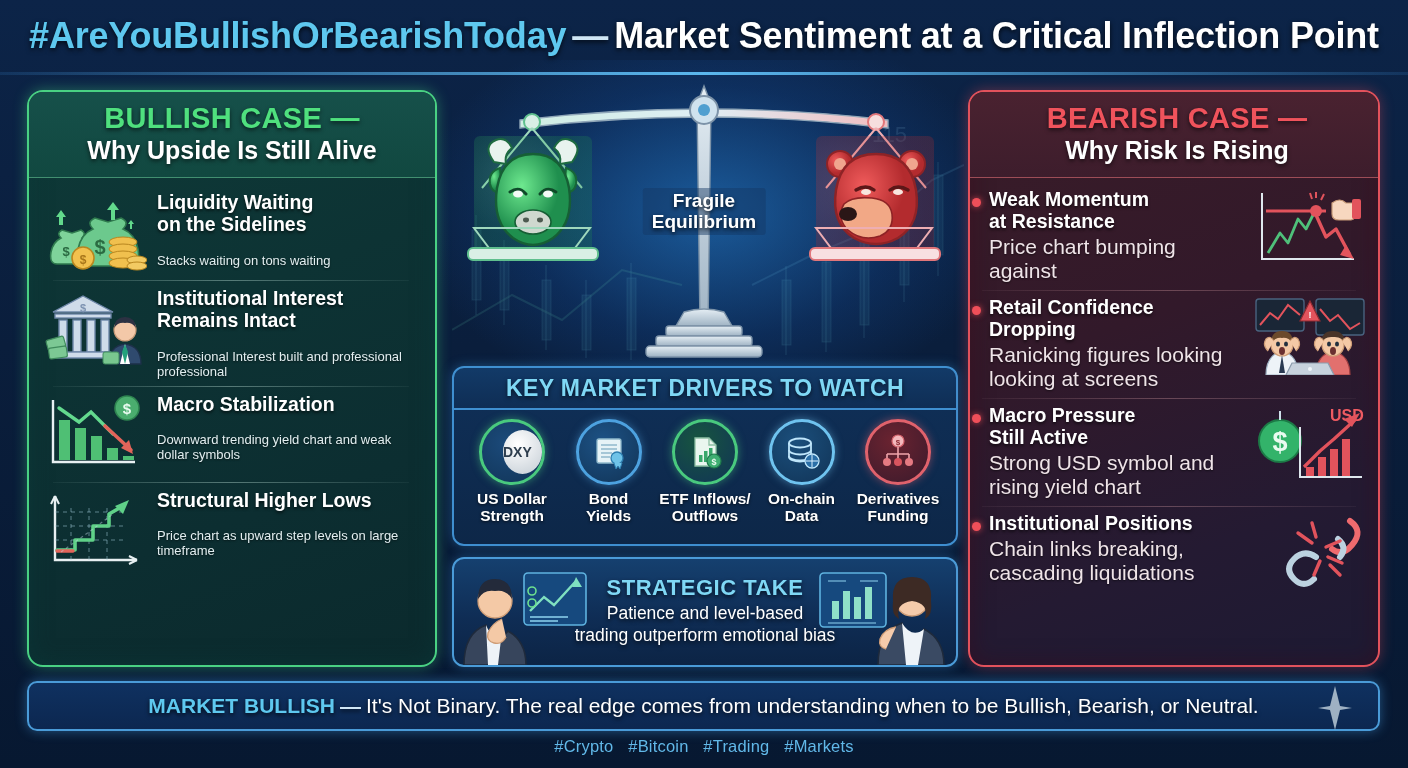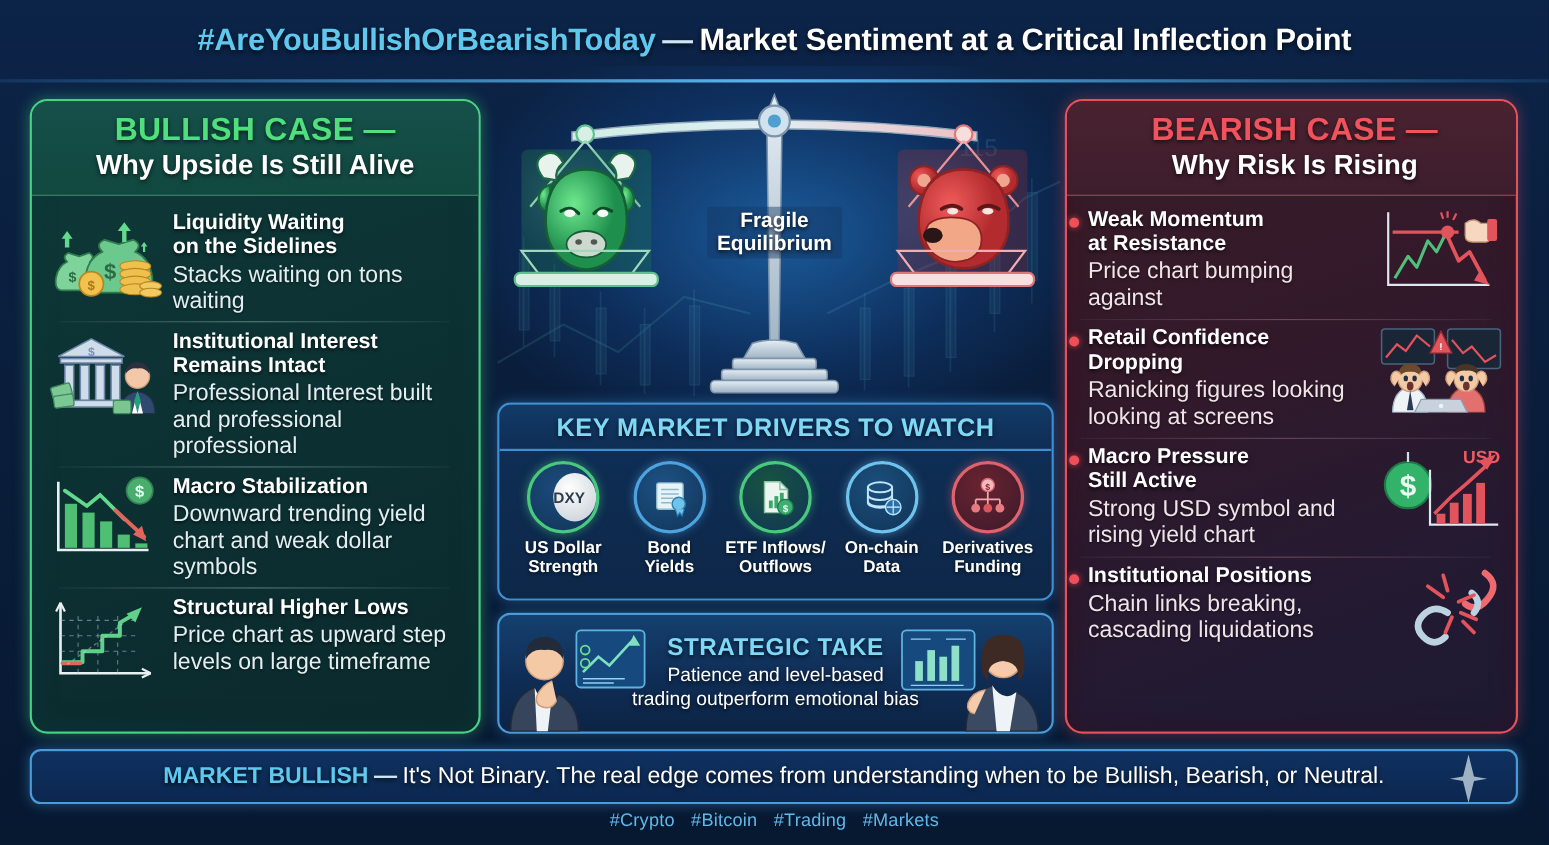--- a/index.html
+++ b/index.html
@@ -18,21 +18,21 @@
     background-color:#0a2040;
   }
   .bgfill{position:absolute;inset:0;background:linear-gradient(180deg,#0c2448 0%,#0a1e3c 45%,#071831 100%);}
   .bgglow{position:absolute;left:430px;top:60px;width:560px;height:340px;
     background:radial-gradient(ellipse at 50% 45%, rgba(40,140,230,.55) 0%, rgba(20,80,160,.28) 48%, rgba(8,28,60,0) 75%);}
   
   .candles{position:absolute;left:452px;top:80px;width:512px;height:290px;opacity:.35;}
 
   
   .header{position:absolute;left:0;top:0;width:1408px;height:72px;display:flex;align-items:center;justify-content:center;}
-  .header h1{font-size:28px;font-weight:700;letter-spacing:-.2px;white-space:nowrap;
+  .header h1{font-size:36px;font-weight:700;letter-spacing:-.2px;white-space:nowrap;
     text-shadow:0 2px 5px rgba(0,0,0,.75);}
   .hash{color:#5ec8ef;}
   .dash{color:#cfe6f5;margin:0 6px;}
   .htitle{color:#ffffff;}
   .hrule{position:absolute;left:0;top:72px;width:1408px;height:3px;
     background:linear-gradient(90deg,rgba(60,150,230,.15),rgba(95,190,245,.95),rgba(60,150,230,.15));}
 
   
   .panel{position:absolute;border-radius:16px;overflow:hidden;}
   .panel-head{text-align:center;padding:10px 8px 8px;}
@@ -45,21 +45,21 @@
     border:2px solid #49d183; box-shadow:0 0 14px rgba(64,200,120,.45), inset 0 0 22px rgba(10,60,60,.5);}
   #bull .panel-head{background:linear-gradient(180deg,#16504a 0%,#114840 100%);border-bottom:1px solid rgba(120,220,160,.45);height:86px;}
   #bull .panel-head .l1{color:#4fe07e;}
   .bull-body{padding:6px 12px 8px 10px;}
   .brow{display:flex;align-items:flex-start;gap:10px;padding:6px 4px;position:relative;}
   .brow + .brow::before{content:"";position:absolute;left:14px;right:14px;top:0;height:1px;
     background:linear-gradient(90deg,rgba(200,235,225,.05),rgba(205,240,230,.38),rgba(200,235,225,.05));}
   .bicon{width:104px;height:84px;flex:0 0 104px;position:relative;}
   .btext{flex:1;padding-top:2px;}
   .btitle{font-size:19.5px;font-weight:700;color:#fff;line-height:1.12;text-shadow:0 2px 3px rgba(0,0,0,.6);}
-  .bdesc{font-size:21px;color:#e2eef0;line-height:1.15;margin-top:2px;text-shadow:0 1px 2px rgba(0,0,0,.55);}
+  .bdesc{font-size:13px;color:#e2eef0;line-height:1.15;margin-top:18px;text-shadow:0 1px 2px rgba(0,0,0,.55);}
 
   
   #bear{left:968px;top:90px;width:412px;height:577px;
     background:linear-gradient(160deg,#3a1c28 0%,#32192a 40%,#241a32 75%,#1d1a33 100%);
     border:2px solid #e2525c; box-shadow:0 0 14px rgba(225,70,80,.4), inset 0 0 22px rgba(60,10,25,.5);}
   #bear .panel-head{background:linear-gradient(180deg,#4a2230 0%,#3d1d2c 100%);border-bottom:1px solid rgba(240,120,125,.5);height:86px;padding-left:14px;}
   #bear .panel-head .l1{color:#f0535c;}
   .bear-body{padding:4px 10px 8px 0;}
   .rrow{display:flex;align-items:flex-start;gap:8px;padding:7px 2px;position:relative;}
   .rrow + .rrow::before{content:"";position:absolute;left:12px;right:12px;top:0;height:1px;

